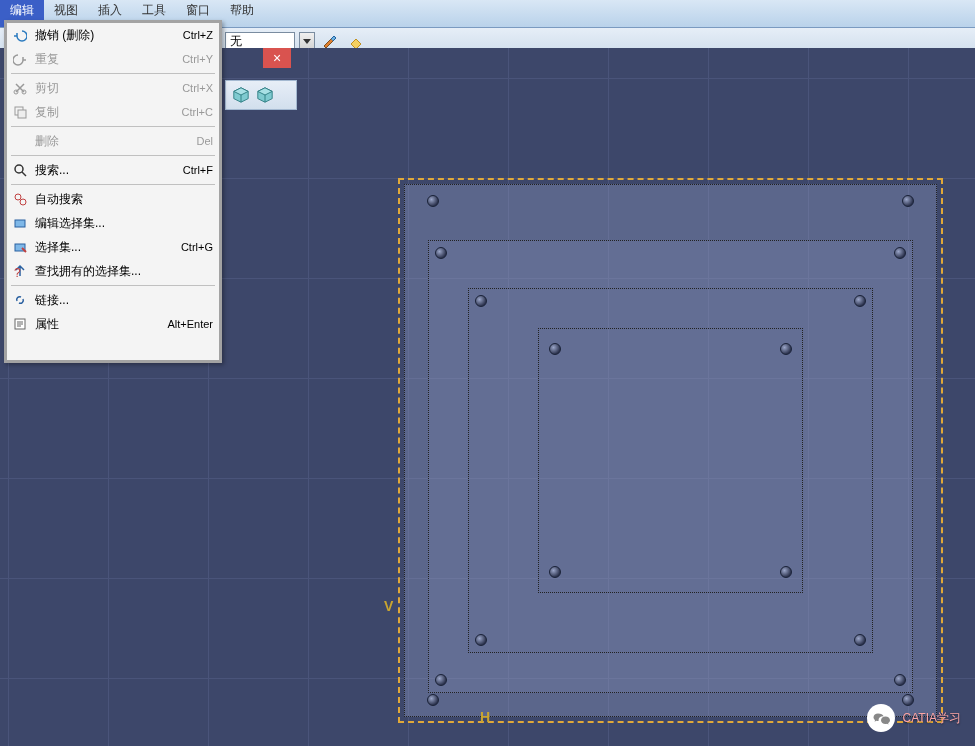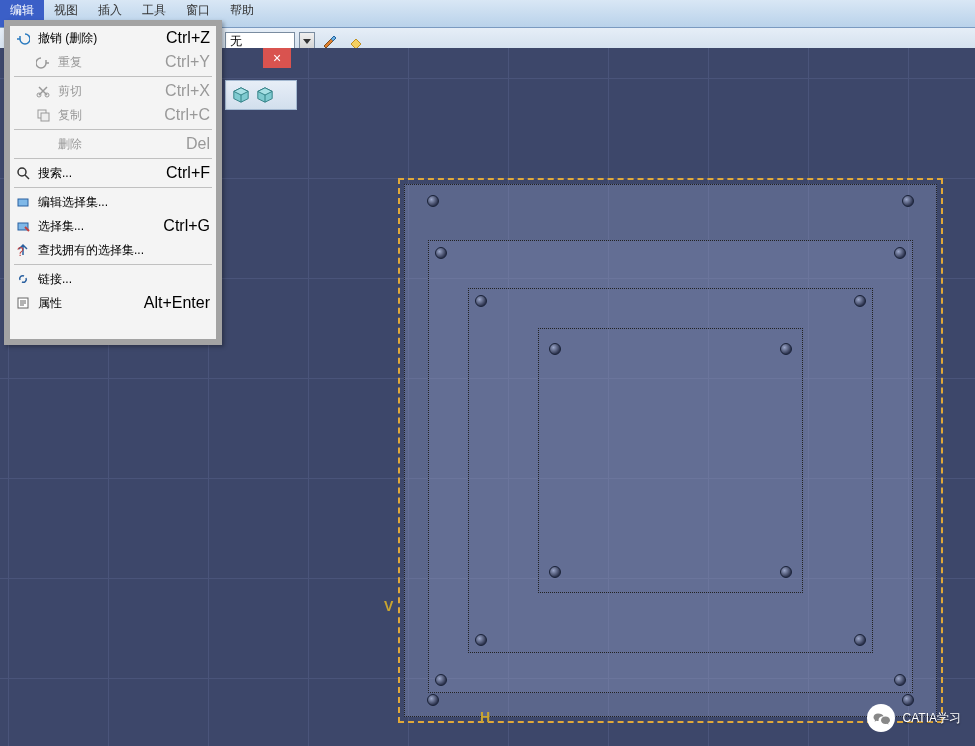--- a/index.html
+++ b/index.html
@@ -12,48 +12,48 @@
 .toolbar-row { height: 28px; background: linear-gradient(#e6eef7, #cfddec); border-bottom: 1px solid #a4b9d1; display: flex; align-items: center; padding-left: 225px; gap: 4px; }
 .dropdown-none { width: 70px; height: 20px; background: #fff; border: 1px solid #7a8ca0; display: flex; align-items: center; padding: 0 4px; font-size: 12px; }
 .dropdown-arrow { width: 16px; height: 20px; background: linear-gradient(#f0f0f0,#d0d0d0); border: 1px solid #7a8ca0; display:flex; align-items:center; justify-content:center; }
 .dropdown-arrow::after { content:""; border-left:4px solid transparent; border-right:4px solid transparent; border-top:5px solid #333; }
 .tool-btn { width: 22px; height: 22px; display:flex; align-items:center; justify-content:center; }
 .close-tab { position:absolute; top:48px; left:263px; width:28px; height:20px; background:#d9534f; color:#fff; display:flex; align-items:center; justify-content:center; font-size:14px; }
 
 .cube-row { position:absolute; top:80px; left:225px; width:72px; height:30px; background:linear-gradient(#e7eef7,#d2dfed); border:1px solid #a4b9d1; display:flex; align-items:center; gap:6px; padding:0 6px;}
 .cube-icon { width:18px; height:18px; }
 
-.dropdown-menu { position:absolute; top:20px; left:4px; width:218px; background:#f4f4f4; border:6px solid #a3a3a3; box-shadow:2px 2px 4px rgba(0,0,0,0.3); z-index:100; }
+.dropdown-menu { position:absolute; top:20px; left:4px; width:218px; background:#f4f4f4; border:3px solid #a3a3a3; box-shadow:2px 2px 4px rgba(0,0,0,0.3); z-index:100; }
 .menu-item { height:24px; display:flex; align-items:center; padding:0 6px 0 4px; gap:6px; }
 .menu-item.highlighted { background:#3b5fc7; color:#fff; }
-.menu-item.disabled { color:#999;margin-left:20px; }
+.menu-item.disabled { color:#999; }
 .menu-icon { width:18px; height:18px; display:flex; align-items:center; justify-content:center; flex-shrink:0; }
 .menu-label { flex:1; }
-.menu-shortcut { font-size:16px; }
+.menu-shortcut { font-size:11px; }
 .menu-sep { height:1px; background:#c0c0c0; margin:2px 4px; }
 
 .viewport { position:absolute; top:48px; left:0; right:0; bottom:0; background:#3d476a; overflow:hidden; }
 .grid-bg { position:absolute; inset:0; 
   background-image: linear-gradient(#4a547a 1px, transparent 1px), linear-gradient(90deg, #4a547a 1px, transparent 1px);
   background-size: 100px 100px;
   background-position: 8px 30px;
 }
 
 .drawing { position:absolute; left:398px; top:130px; width:545px; height:545px; }
 .dashed-outer { position:absolute; inset:0; border:2px dashed #e0a838; }
 .plate { position:absolute; inset:6px; background:rgba(150,160,200,0.35); border:1px dotted #222; }
 .rect2 { position:absolute; left:30px; top:62px; right:30px; bottom:30px; border:1px dotted #222; background:rgba(150,160,200,0.15);}
 .rect3 { position:absolute; left:70px; top:110px; right:70px; bottom:70px; border:1px dotted #222; }
 .rect4 { position:absolute; left:140px; top:150px; right:140px; bottom:130px; border:1px dotted #222; }
 
 .hole { position:absolute; width:12px; height:12px; border-radius:50%; background:radial-gradient(circle at 35% 35%, #9aa5c8, #2e3550 70%); border:1px solid #1a2238; }
 .axis-v { position:absolute; left:-14px; top:420px; color:#c9a530; font-weight:bold; font-size:14px; }
 .axis-h { position:absolute; left:82px; bottom:-2px; color:#c9a530; font-weight:bold; font-size:14px; }
 
-.watermark { position:absolute; right:14px; bottom:14px; display:flex; align-items:center; gap:8px; color:#ffffff; font-size:20px; font-weight:500; text-shadow:0 1px 2px rgba(0,0,0,0.6); }
+.watermark { position:absolute; right:14px; bottom:14px; display:flex; align-items:center; gap:8px; color:#fca5a5; font-size:20px; font-weight:500; text-shadow:0 1px 2px rgba(0,0,0,0.6); }
 .wm-icon { width:28px; height:28px; background:#fff; border-radius:50%; display:flex; align-items:center; justify-content:center; color:#555; }
 </style>
 </head>
 <body>
 
 <div class="menubar">
   <div class="menubar-item active">编辑</div>
   <div class="menubar-item">视图</div>
   <div class="menubar-item">插入</div>
   <div class="menubar-item">工具</div>
@@ -188,20 +188,30 @@
           <path d="M9 9 L13 13" stroke="#333" stroke-width="1.5"></path>
         </svg>
       </span>
       <span class="menu-label">搜索...</span>
       <span class="menu-shortcut">Ctrl+F</span>
     </div>
     <div class="menu-sep"></div>
     <div class="menu-item">
       <span class="menu-icon">
         <svg width="14" height="14">
+          <circle cx="5" cy="5" r="3" fill="none" stroke="#c04040"></circle>
+          <circle cx="10" cy="10" r="3" fill="none" stroke="#c04040"></circle>
+        </svg>
+      </span>
+      <span class="menu-label">自动搜索</span>
+      <span class="menu-shortcut"></span>
+    </div>
+    <div class="menu-item">
+      <span class="menu-icon">
+        <svg width="14" height="14">
           <rect x="2" y="4" width="10" height="7" fill="#7fb8e8" stroke="#2a60a0"></rect>
         </svg>
       </span>
       <span class="menu-label">编辑选择集...</span>
       <span class="menu-shortcut"></span>
     </div>
     <div class="menu-item">
       <span class="menu-icon">
         <svg width="14" height="14">
           <rect x="2" y="4" width="10" height="7" fill="#7fb8e8" stroke="#2a60a0"></rect>

